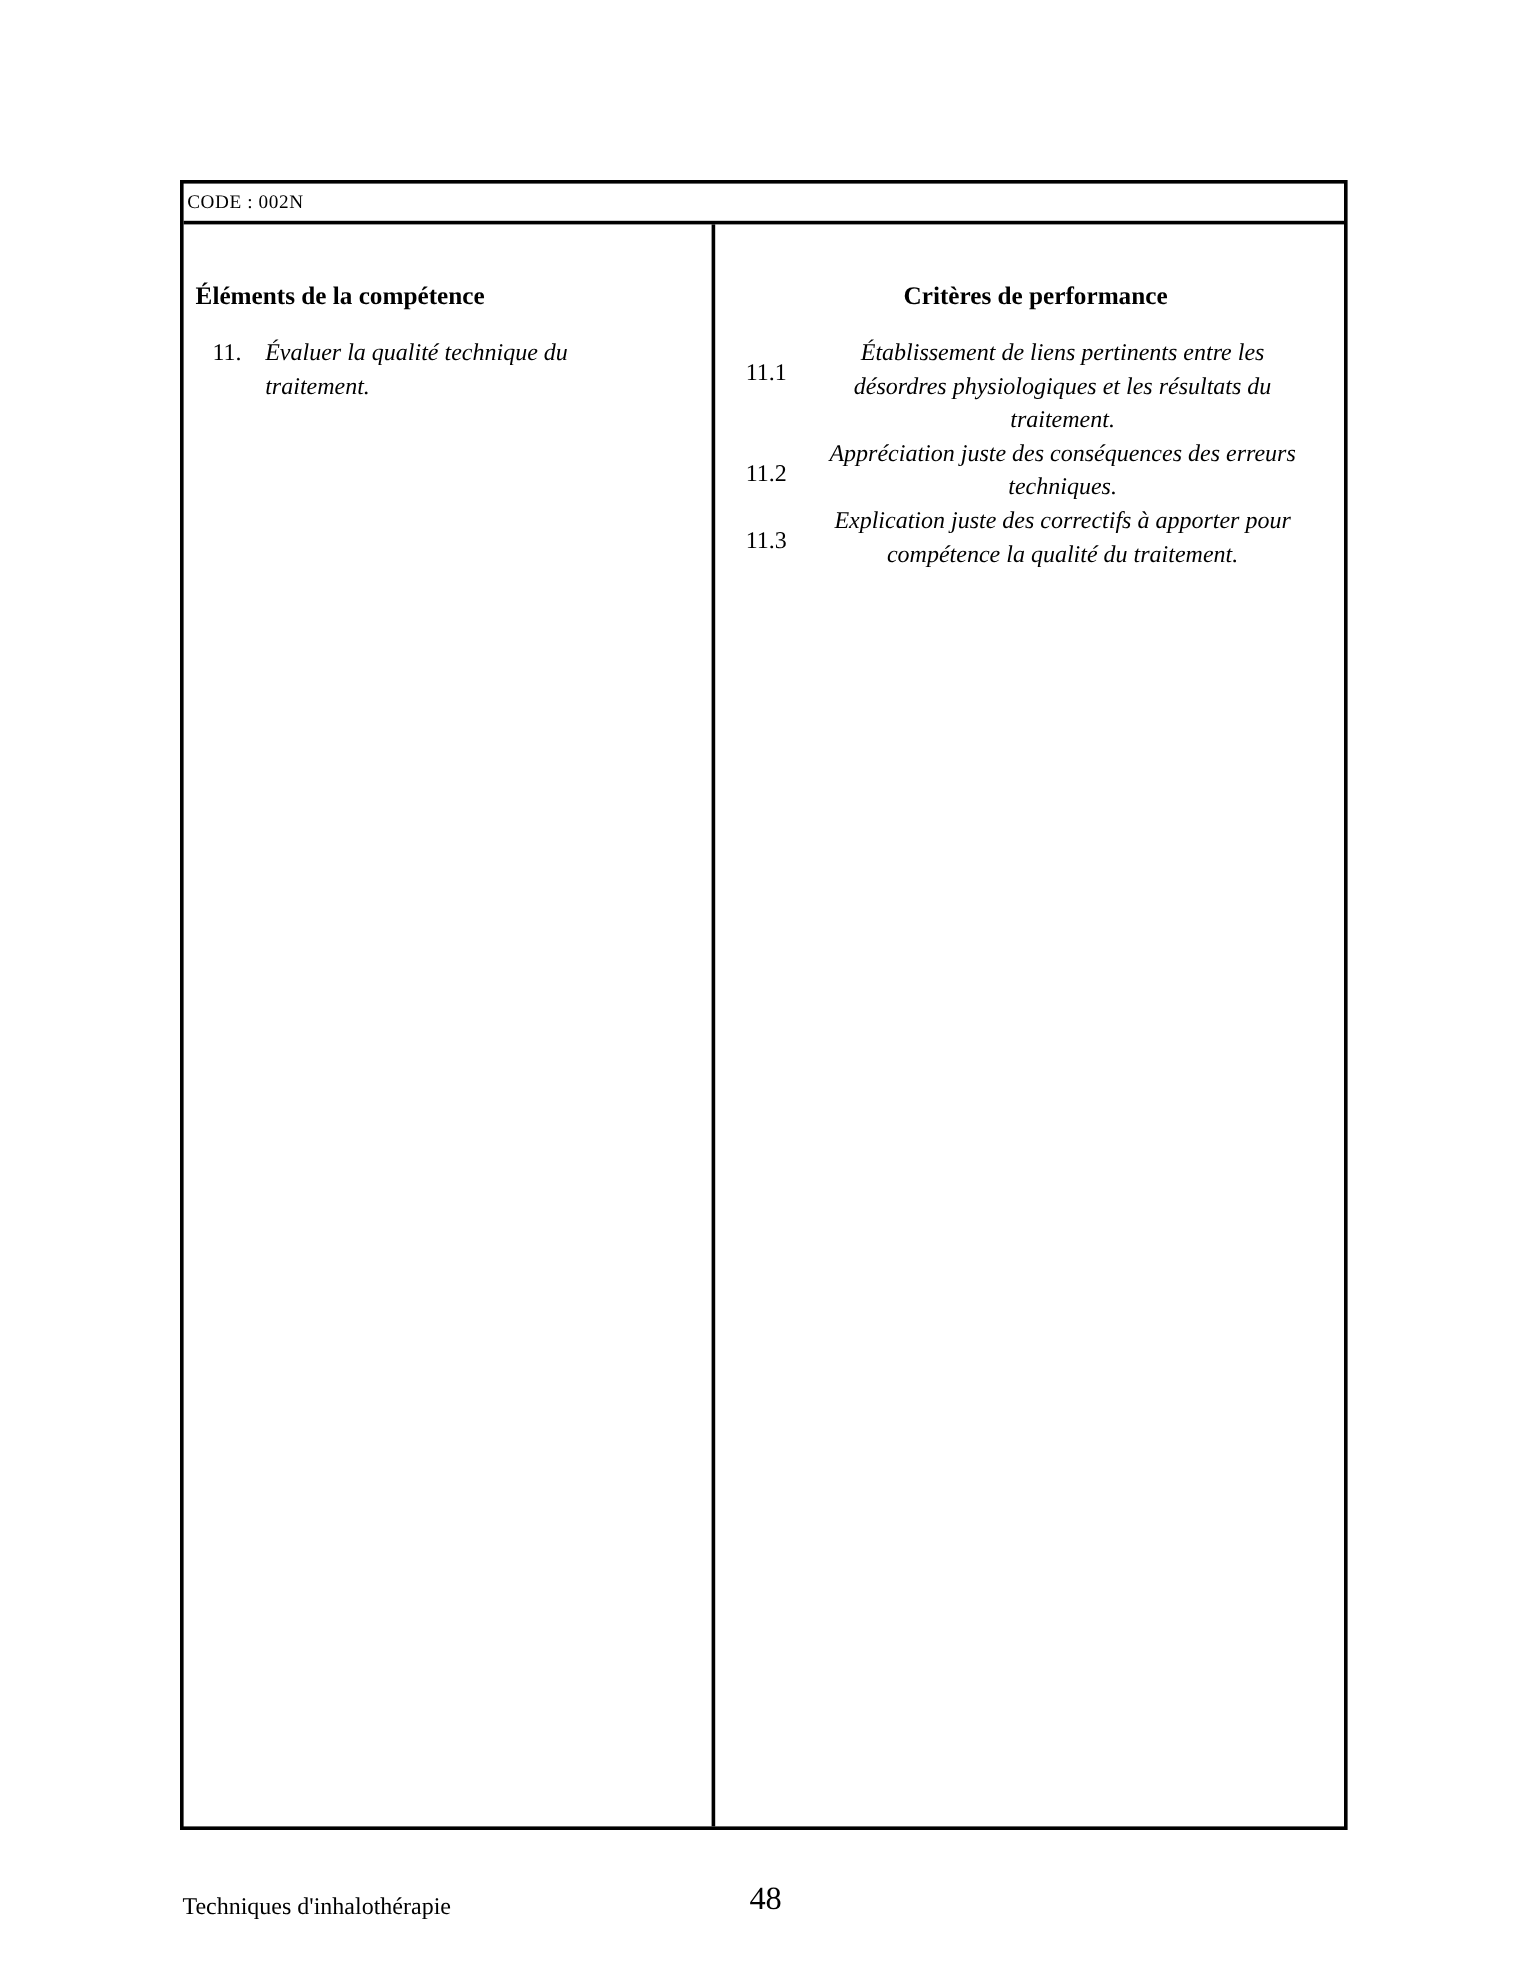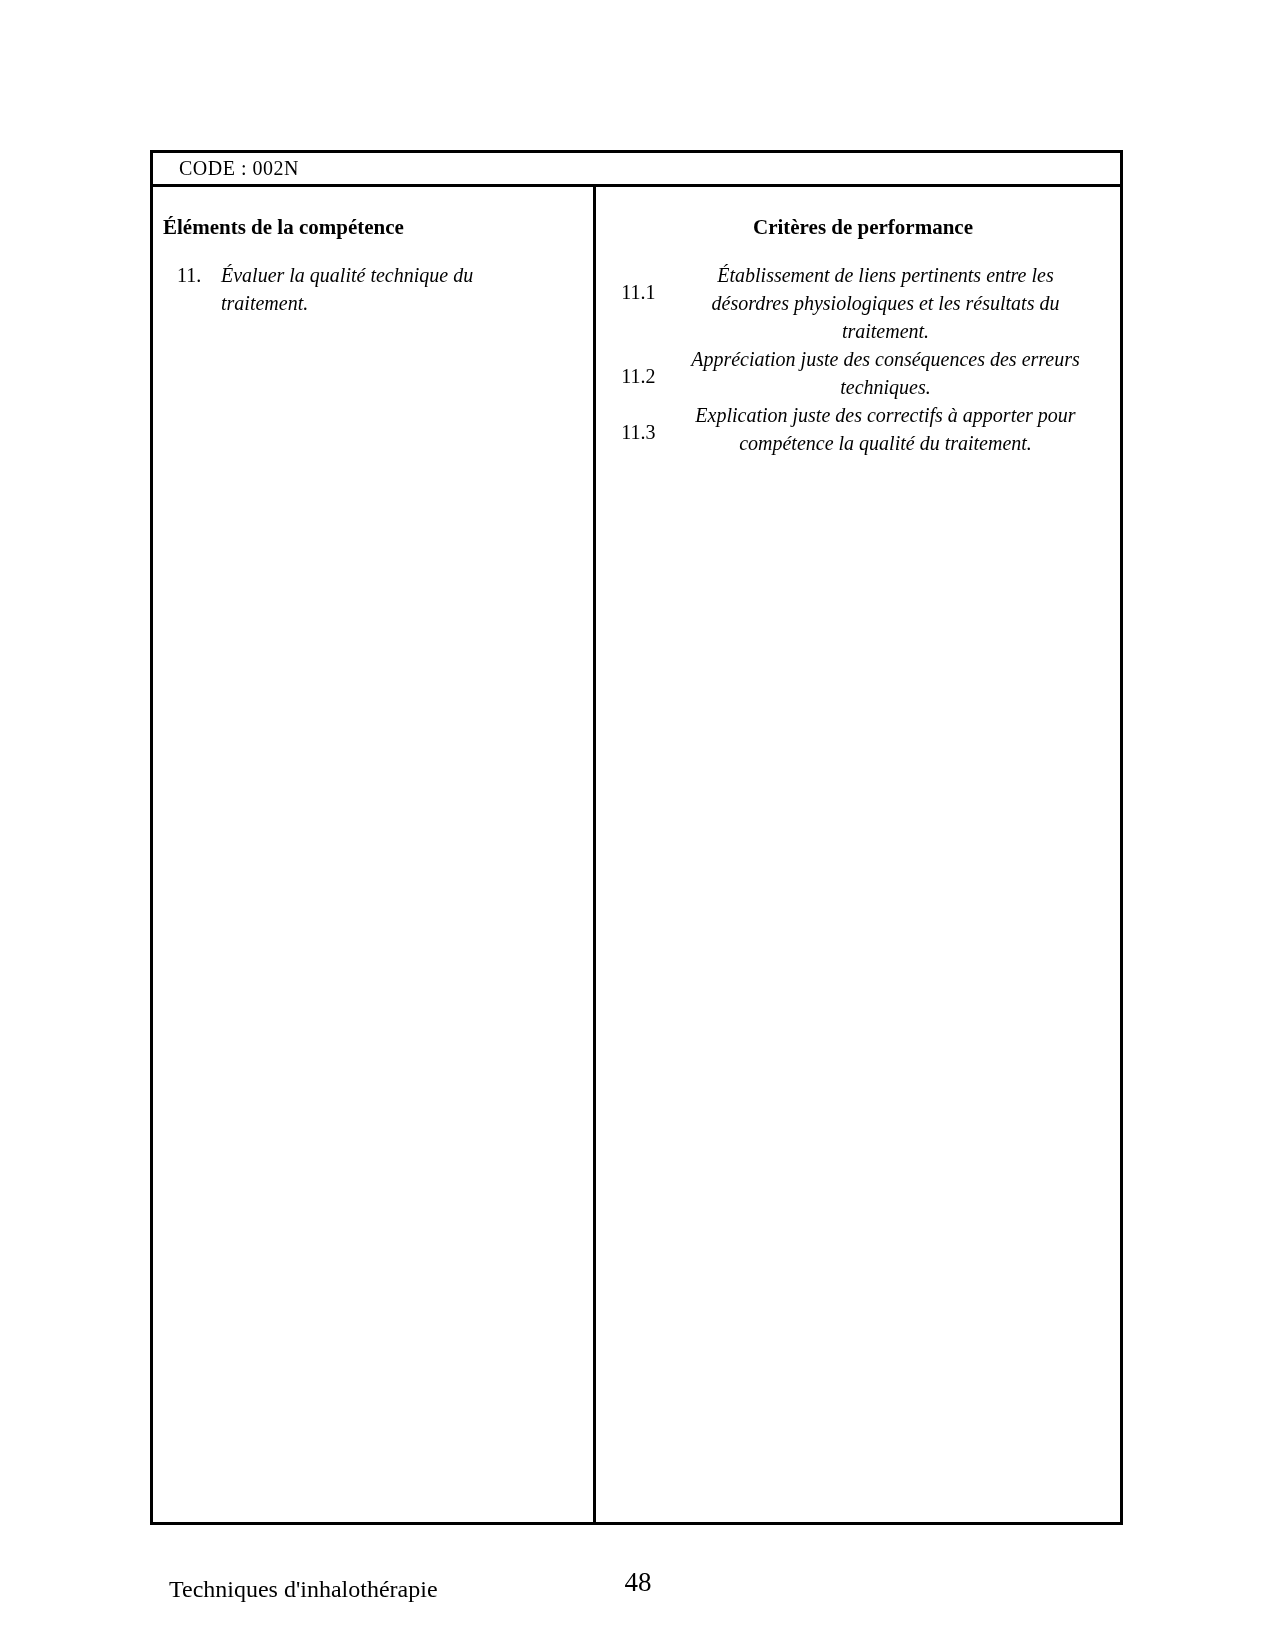--- a/index.html
+++ b/index.html
@@ -26,42 +26,42 @@
     border: 3px solid #000000;
     box-sizing: border-box;
     background: #ffffff;
   }
   .code-row {
     height: 34px;
     border-bottom: 3px solid #000000;
     box-sizing: border-box;
     display: flex;
     align-items: center;
-    padding-left: 26px;
-    font-size: 20px;
+    padding-left: 3px;
+    font-size: 16px;
     letter-spacing: 0.5px;
   }
   .body-cols {
     display: flex;
     height: calc(100% - 34px);
   }
   .col {
     box-sizing: border-box;
   }
   .col-left {
     width: 443px;
     border-right: 3px solid #000000;
     flex-shrink: 0;
   }
   .col-right {
     flex: 1;
     text-align: center;
   }
   .col-header {
-    padding: 27px 0 0 10px;
+    padding: 46px 0 0 10px;
     font-weight: bold;
     font-size: 21px;
     line-height: 26px;
     font-family: Liberation Serif, serif;
   }
   .items {
     margin-top: 21px;
     font-size: 20px;
     line-height: 28px;
   }
@@ -82,23 +82,22 @@
   .item .text {
     flex: 1;
     white-space: pre-line;
     padding-right: 6px;
     font-style: italic;
   }
   .footer-title {
     position: absolute;
     left: 152px;
     top: 1577px;
-    font-size: 24px;
+    font-size: 20px;
     line-height: 24px;
-    margin-left: 17px;
   }
   .page-number {
     position: absolute;
     left: 608px;
     top: 1567px;
     width: 60px;
     text-align: center;
     font-size: 27px;
     line-height: 30px;
   }

